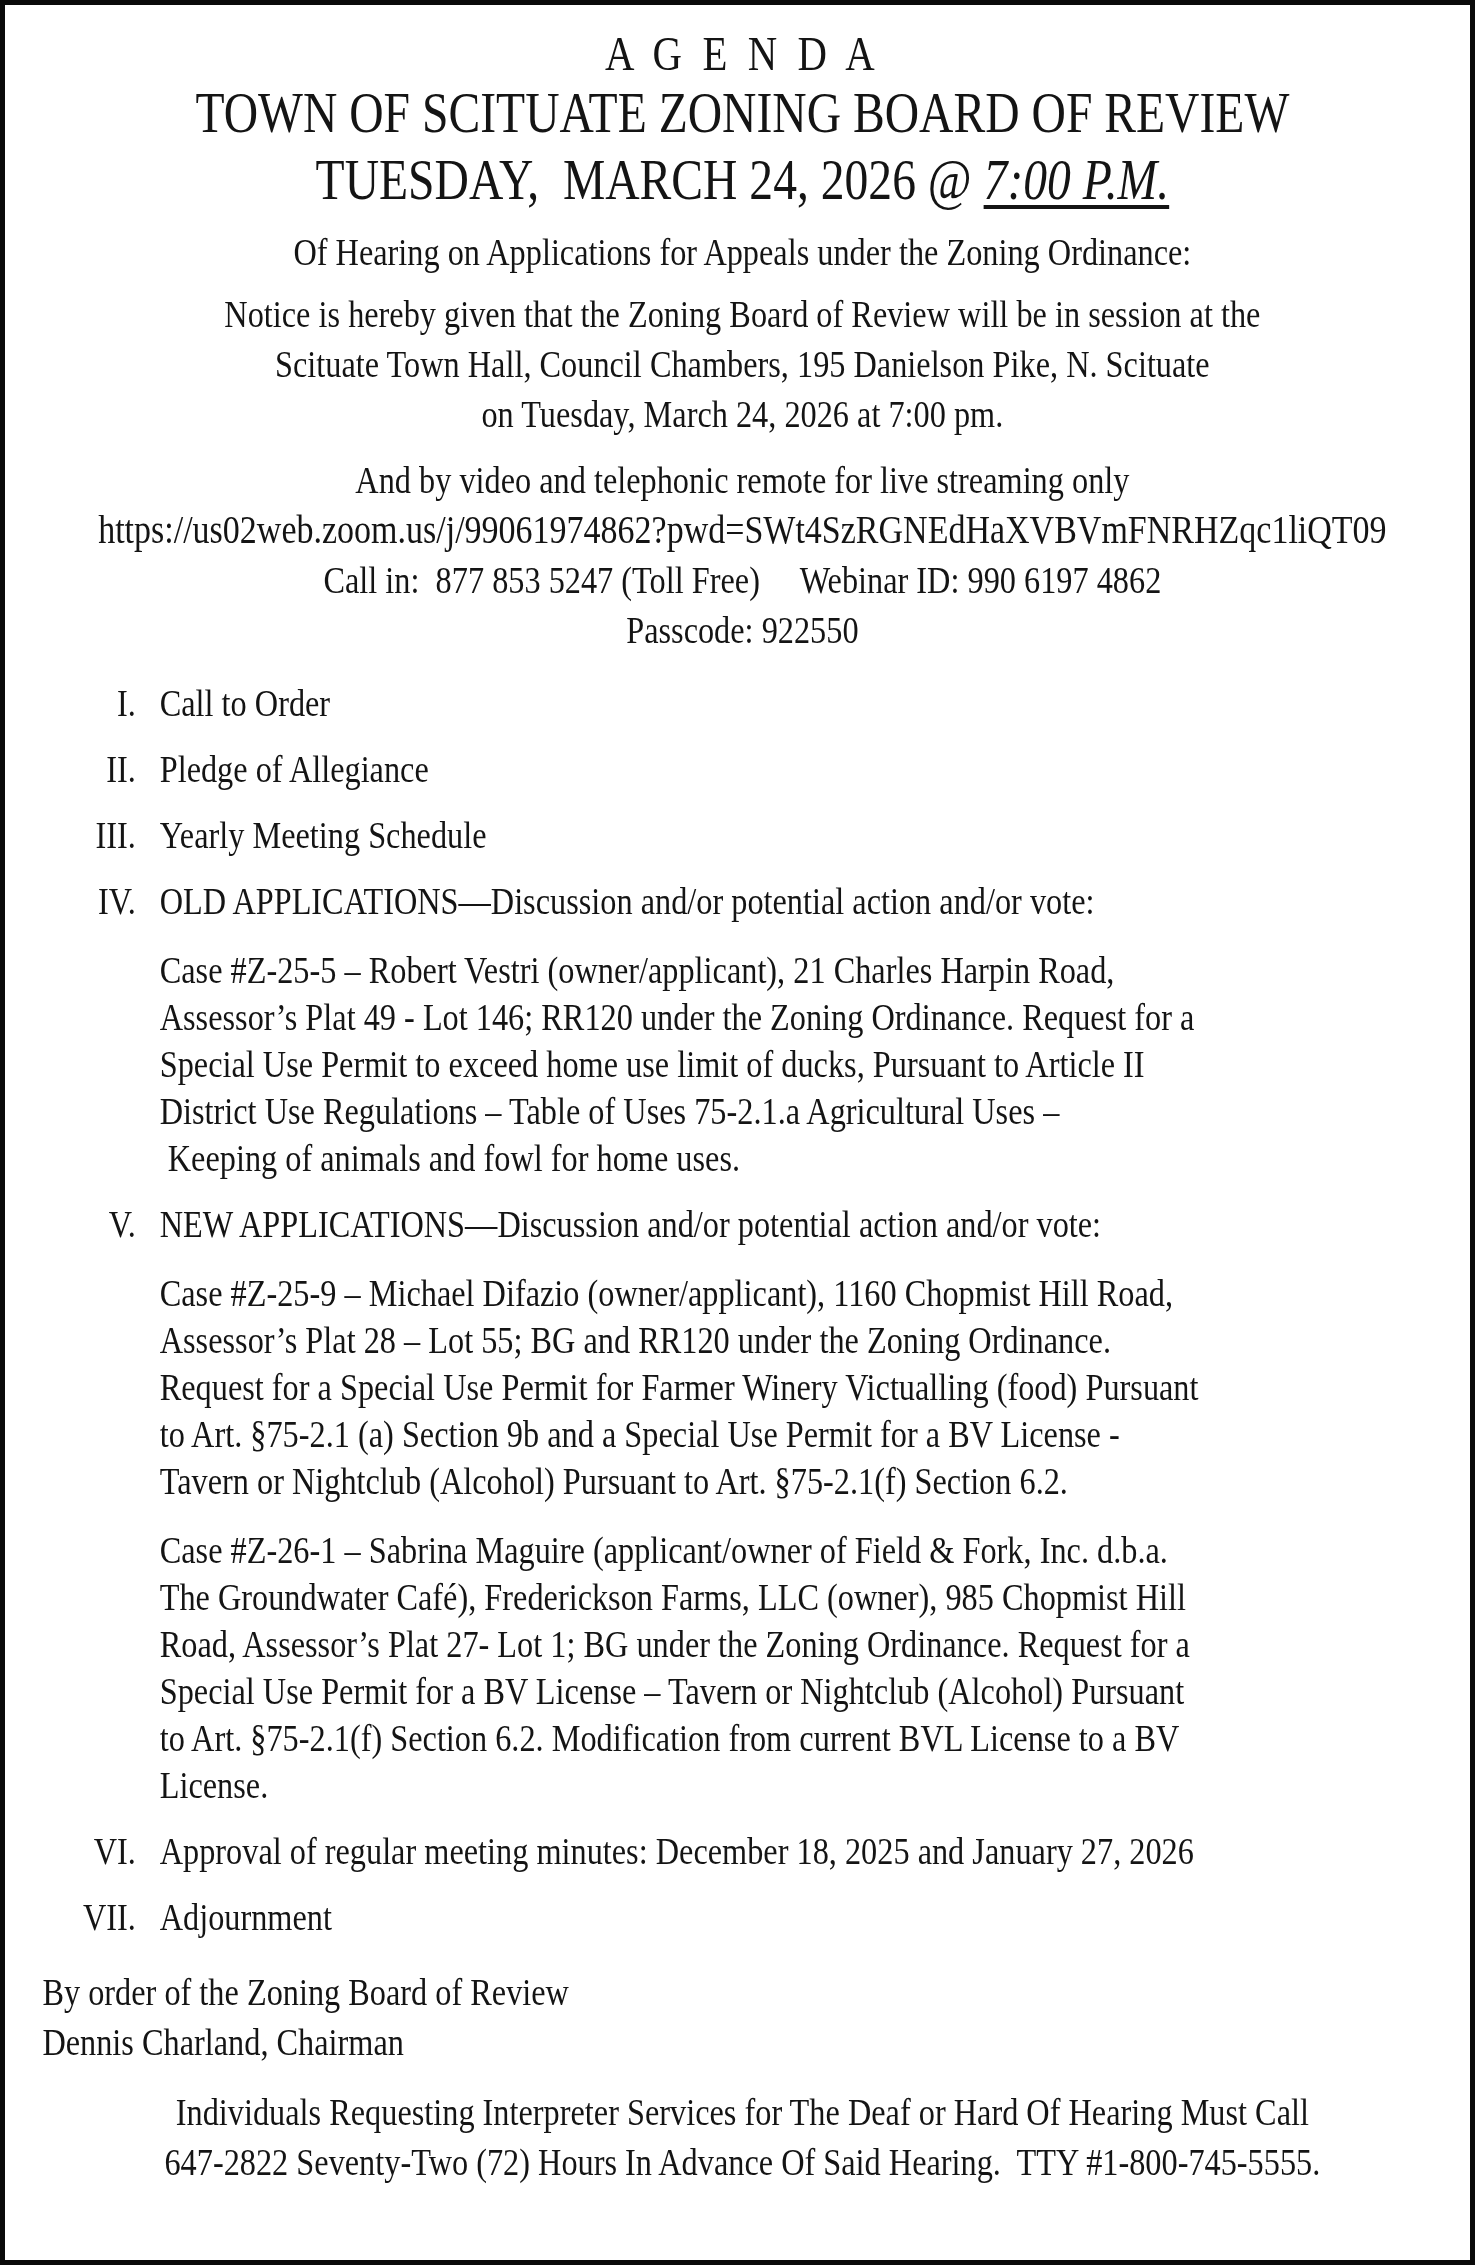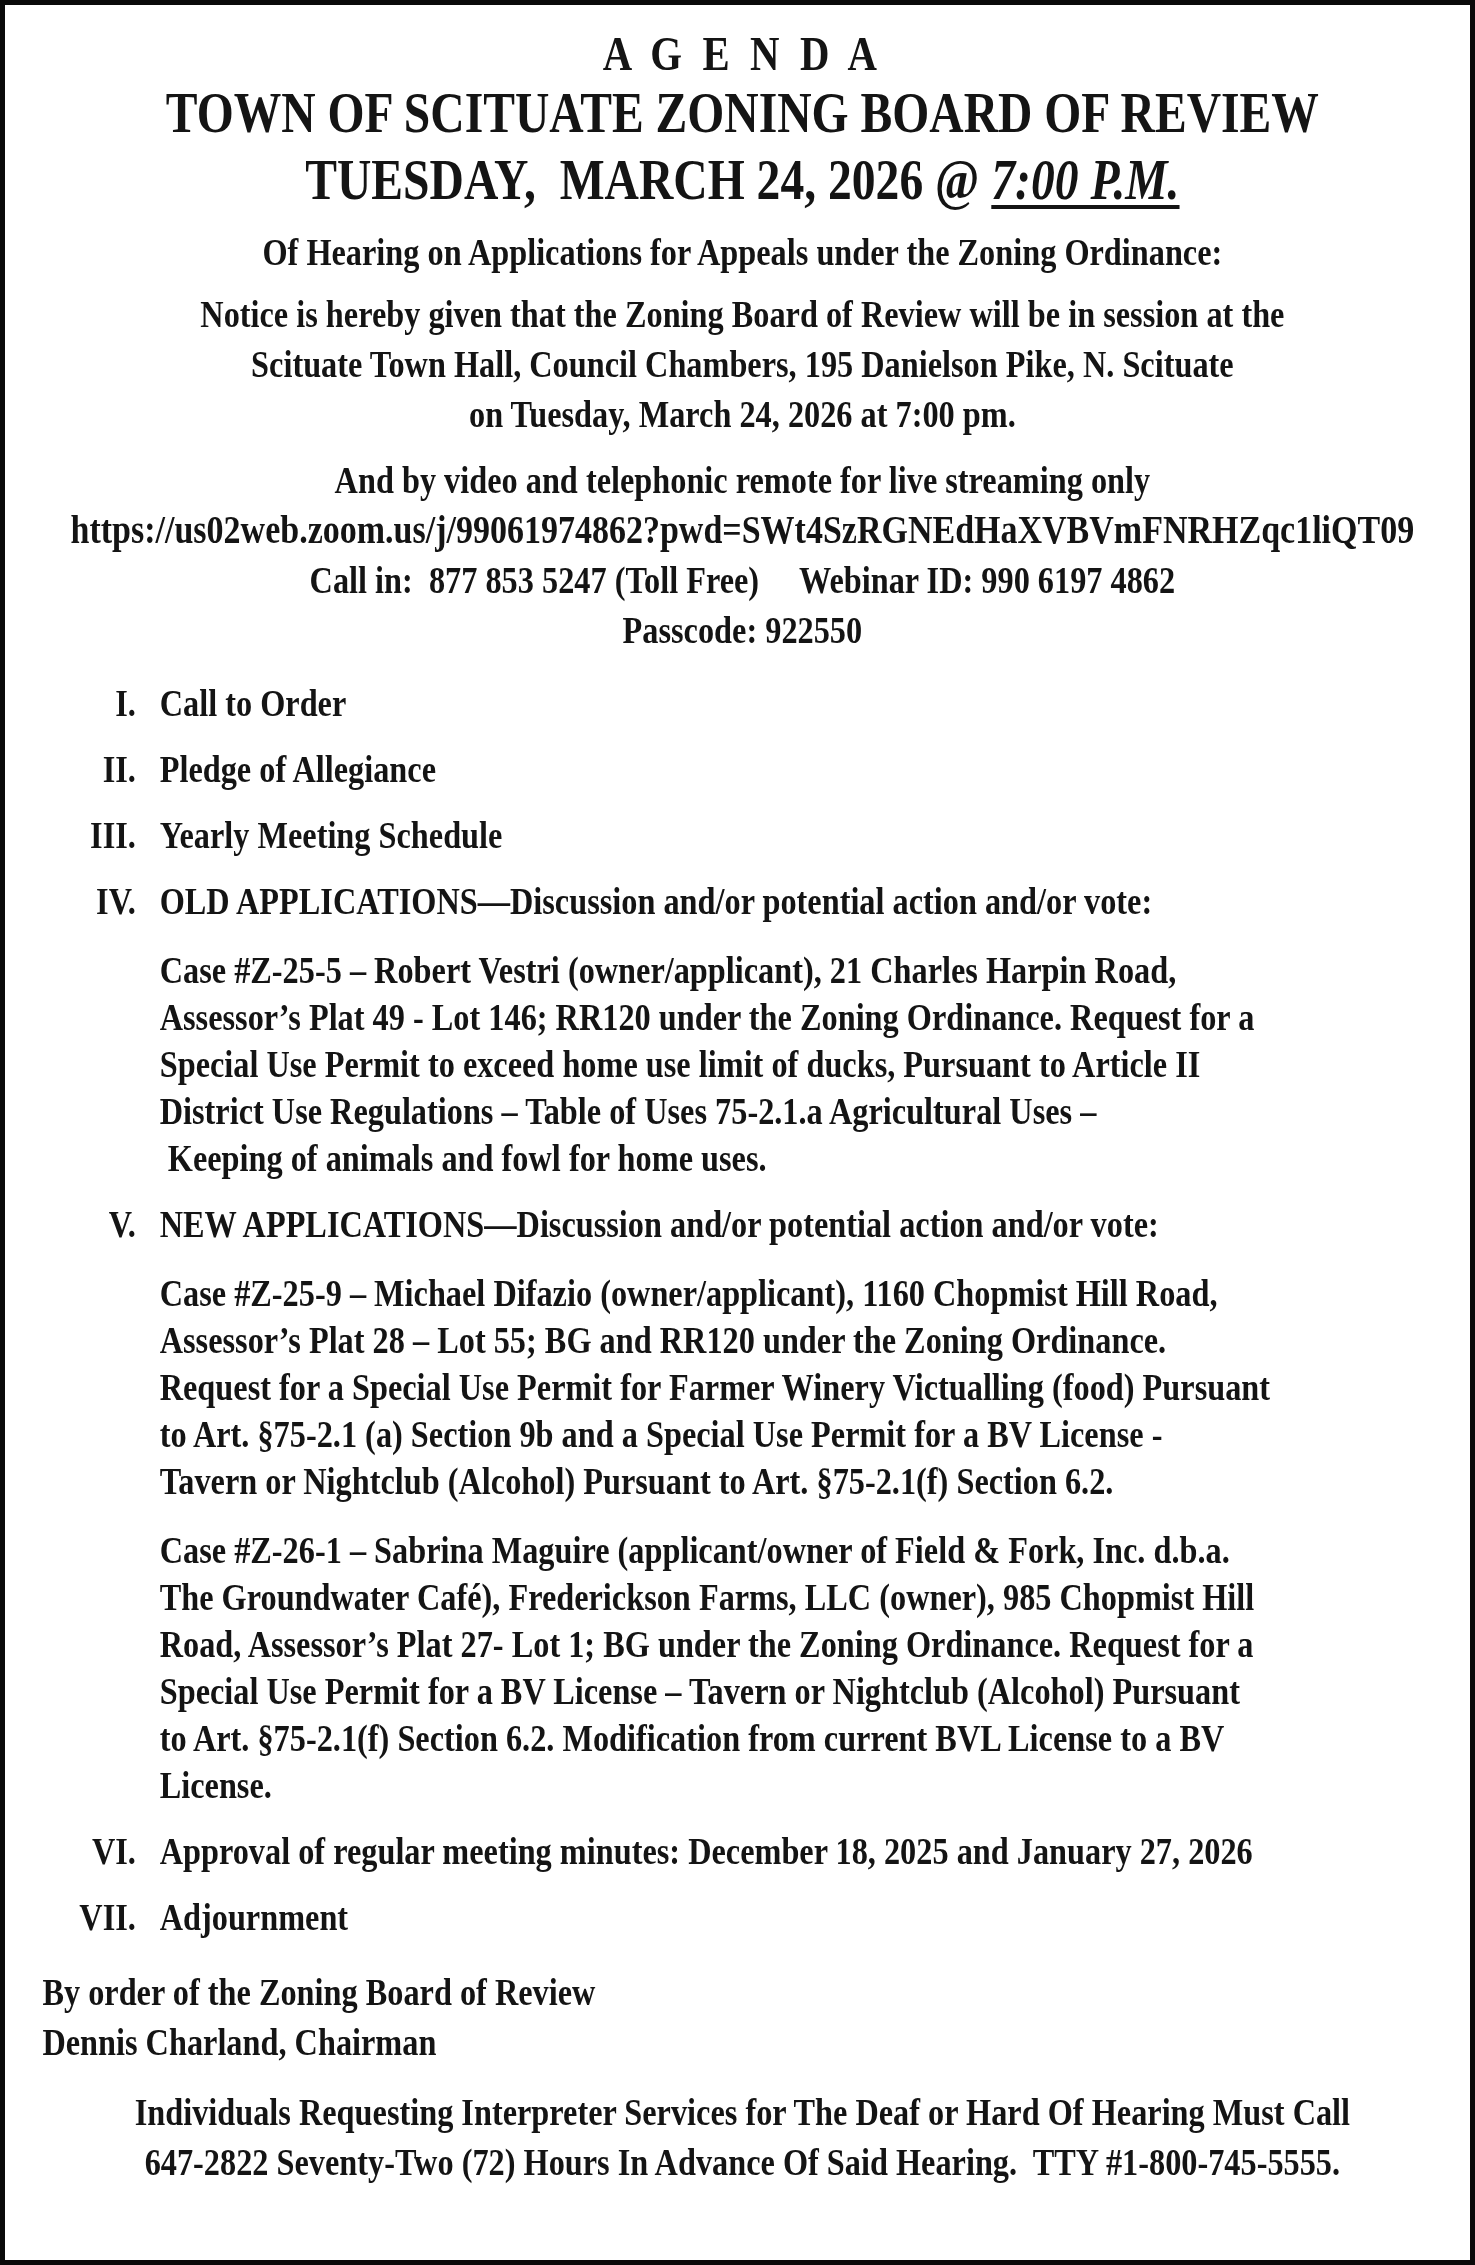--- a/index.html
+++ b/index.html
@@ -5,21 +5,21 @@
   html,body{margin:0;padding:0;background:#fff;}
   .page{
     position:relative;
     width:1475px;height:2265px;
     box-sizing:border-box;
     border:5px solid #0a0a0a;
     background:#fff;
     overflow:hidden;
     color:#141414;
     font-family:"Liberation Serif","DejaVu Serif",serif;
-    font-weight:bold;
+    font-weight:normal;
   }
   
   .squeeze{
     width:1735px;
     transform:scaleX(0.85);
     transform-origin:top left;
     box-sizing:border-box;
     padding:22px 44px 0 44px;
   }
   .center{text-align:center;}

